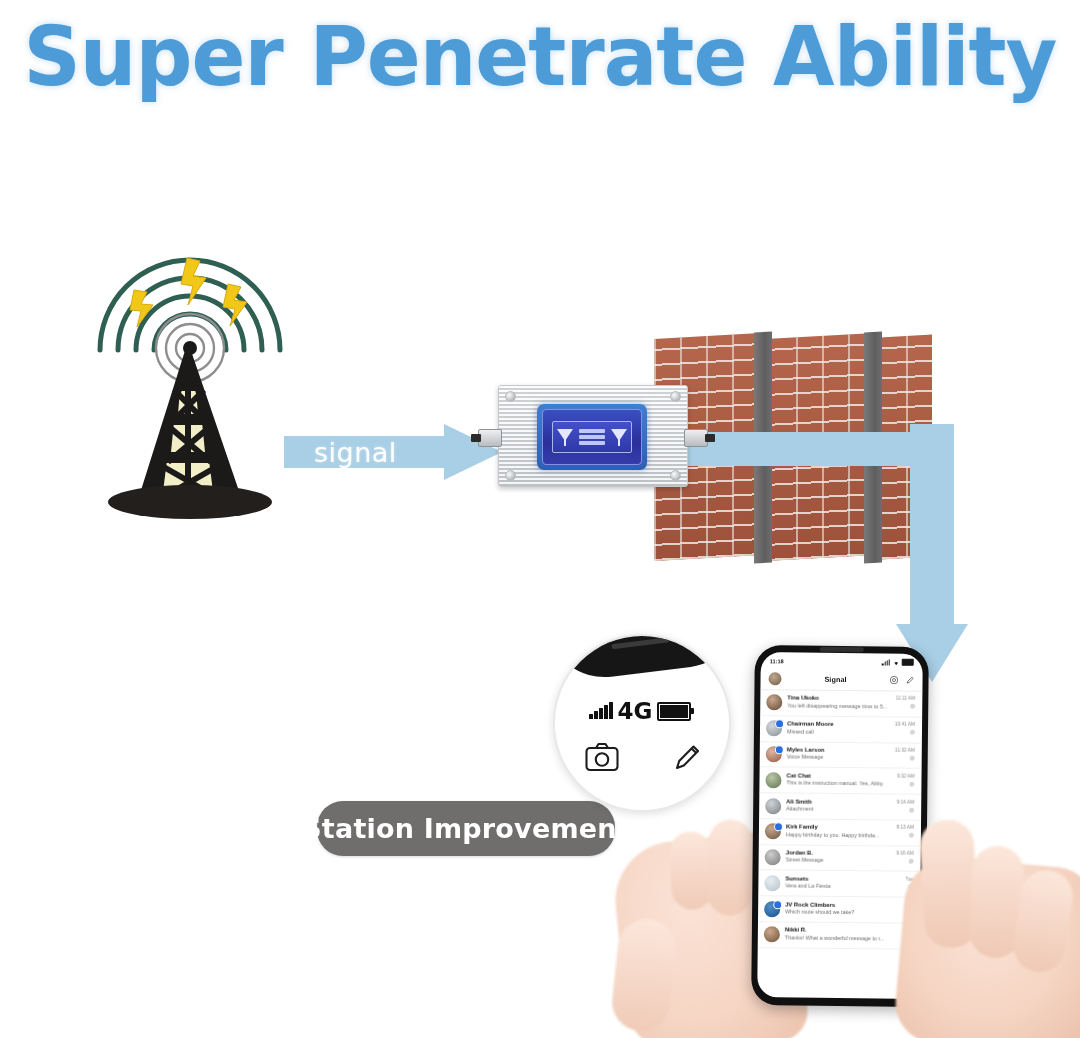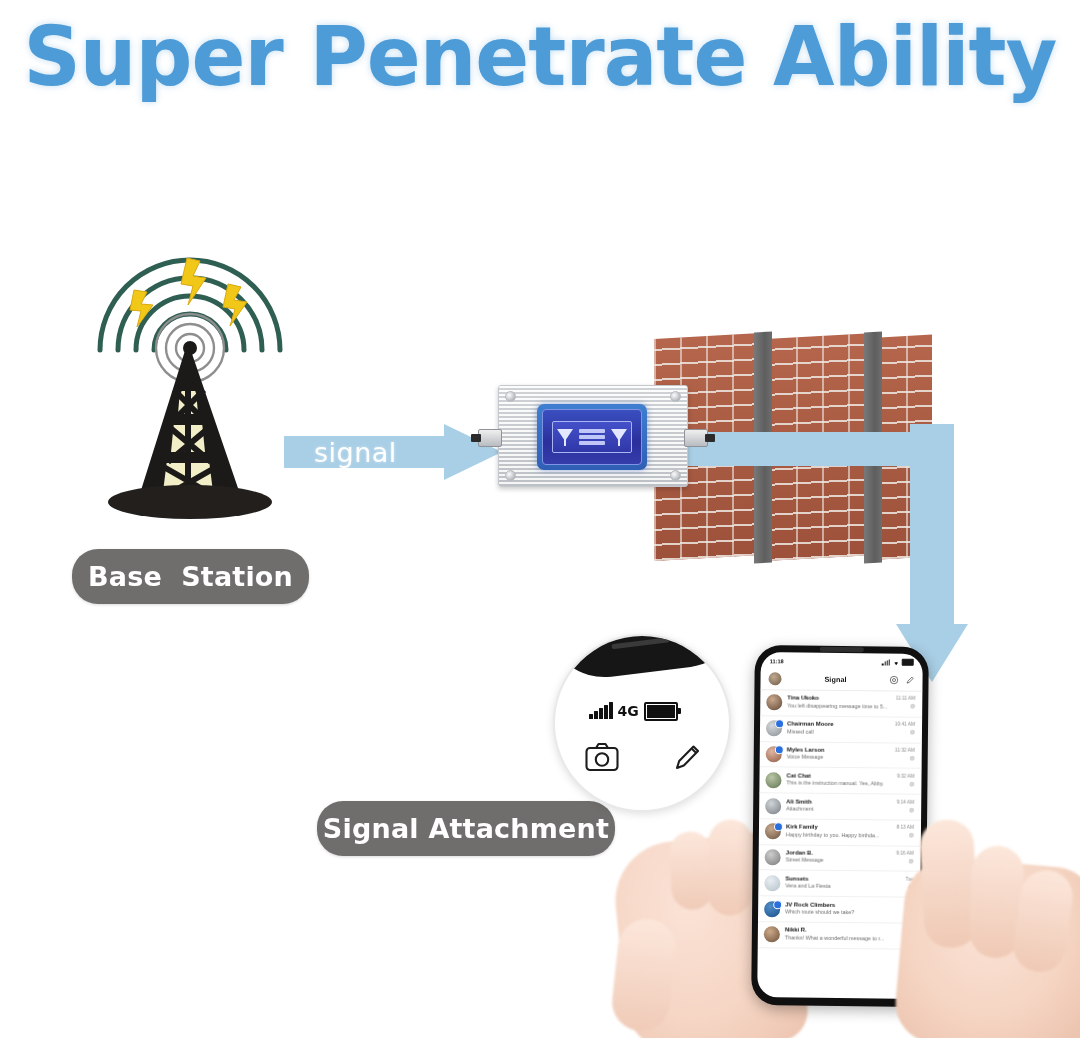--- a/index.html
+++ b/index.html
@@ -196,21 +196,21 @@
     position:absolute; left:34px; top:62px; width:118px; height:26px;
     display:flex; align-items:center; gap:5px;
   }
   .sig-bars { display:flex; align-items:flex-end; gap:1.5px; height:16px; }
   .sig-bars i { display:block; width:3.5px; background:#111; border-radius:0.5px; }
   .sig-bars i:nth-child(1){ height:5px; }
   .sig-bars i:nth-child(2){ height:8px; }
   .sig-bars i:nth-child(3){ height:11px; }
   .sig-bars i:nth-child(4){ height:14px; }
   .sig-bars i:nth-child(5){ height:17px; }
-  #mag-4g { font-size:14px; font-weight:700; color:#111; font-family:"DejaVu Sans", sans-serif; }
+  #mag-4g { font-size:23px; font-weight:700; color:#111; font-family:"DejaVu Sans", sans-serif; }
   .batt { position:relative; width:30px; height:15px; border:2px solid #111; border-radius:2px; }
   .batt:before{ content:""; position:absolute; inset:1px; background:#111; }
   .batt:after{ content:""; position:absolute; right:-5px; top:4px; width:3px; height:6px; background:#111; border-radius:0 1px 1px 0; }
   #magnifier .iconrow {
     position:absolute; left:30px; top:106px; width:118px;
     display:flex; justify-content:space-between; align-items:center;
   }
   #magnifier .iconrow svg { display:block; }
 
   
@@ -419,22 +419,21 @@
             </span>
             <span class="rep-ant"></span>
           </div>
         </div>
       </div>
     </div>
     <div class="rep-port left"></div>
     <div class="rep-port right"></div>
   </div>
 
-  <div class="pill" id="label-base-station">Base  Station</div>
-  <div class="pill" id="label-signal-improvement">Signal Attachment</div>
+  <div class="pill" id="label-signal-improvement">Station Improvement</div>
 
   <div class="hand" id="hand-left">
     <div class="finger f2"></div>
     <div class="finger f1"></div>
     <div class="finger thumb"></div>
   </div>
 
   <div id="phone">
     <div id="phone-notch"></div>
     <div id="phone-screen">

